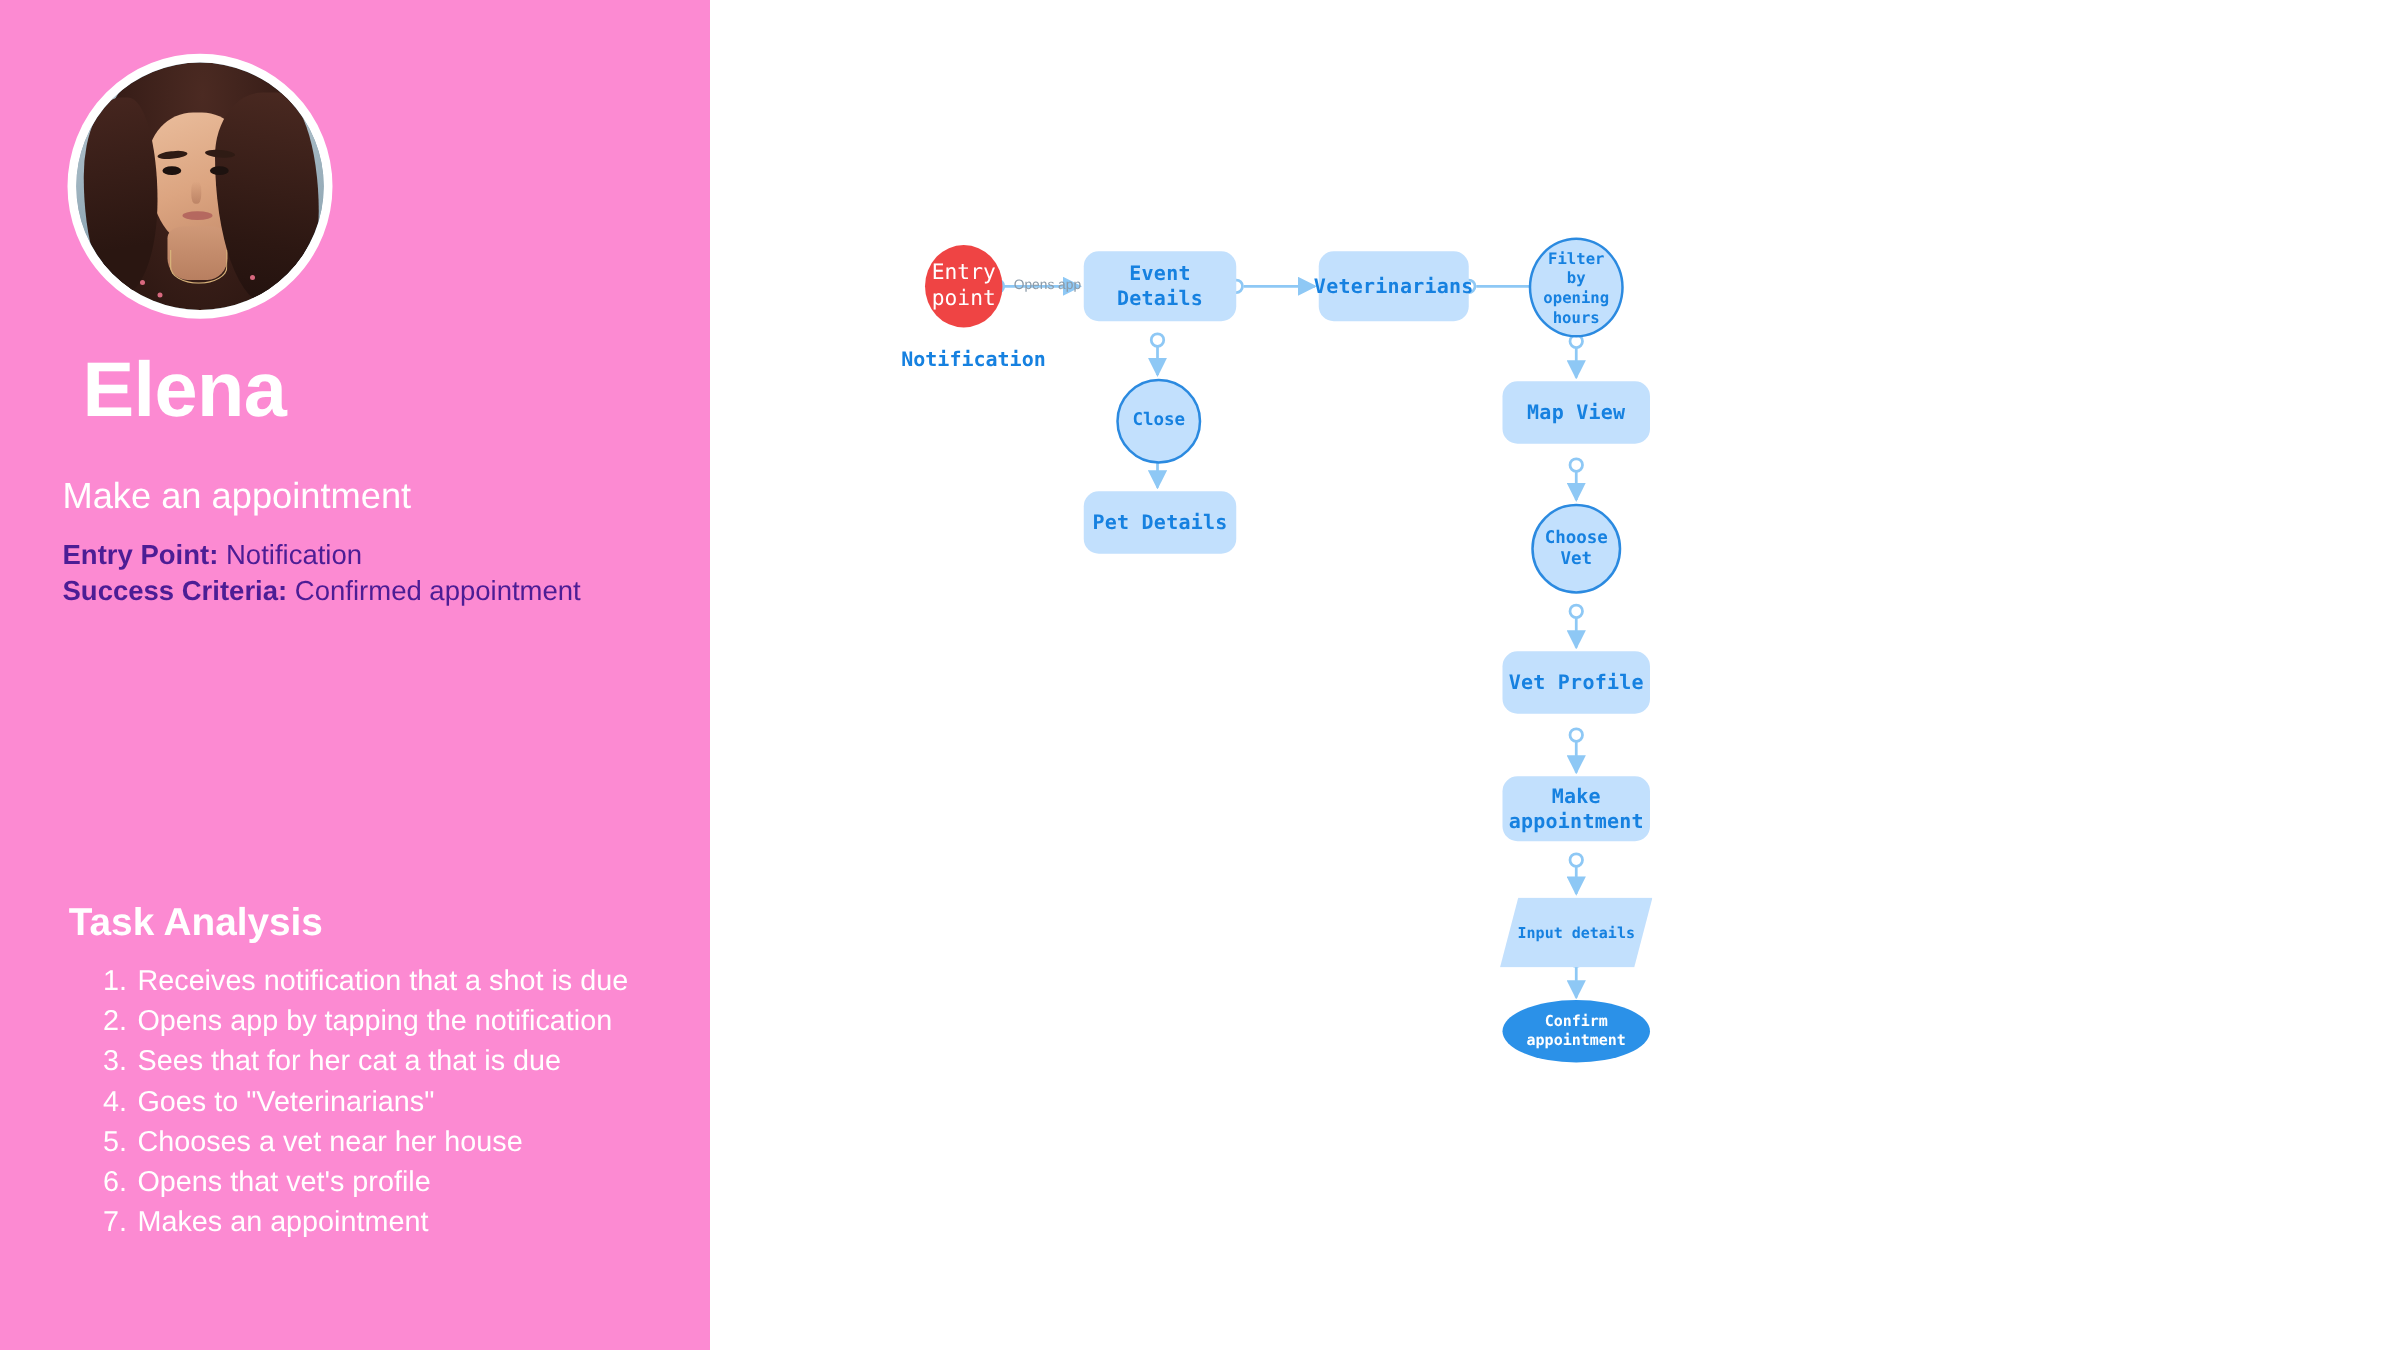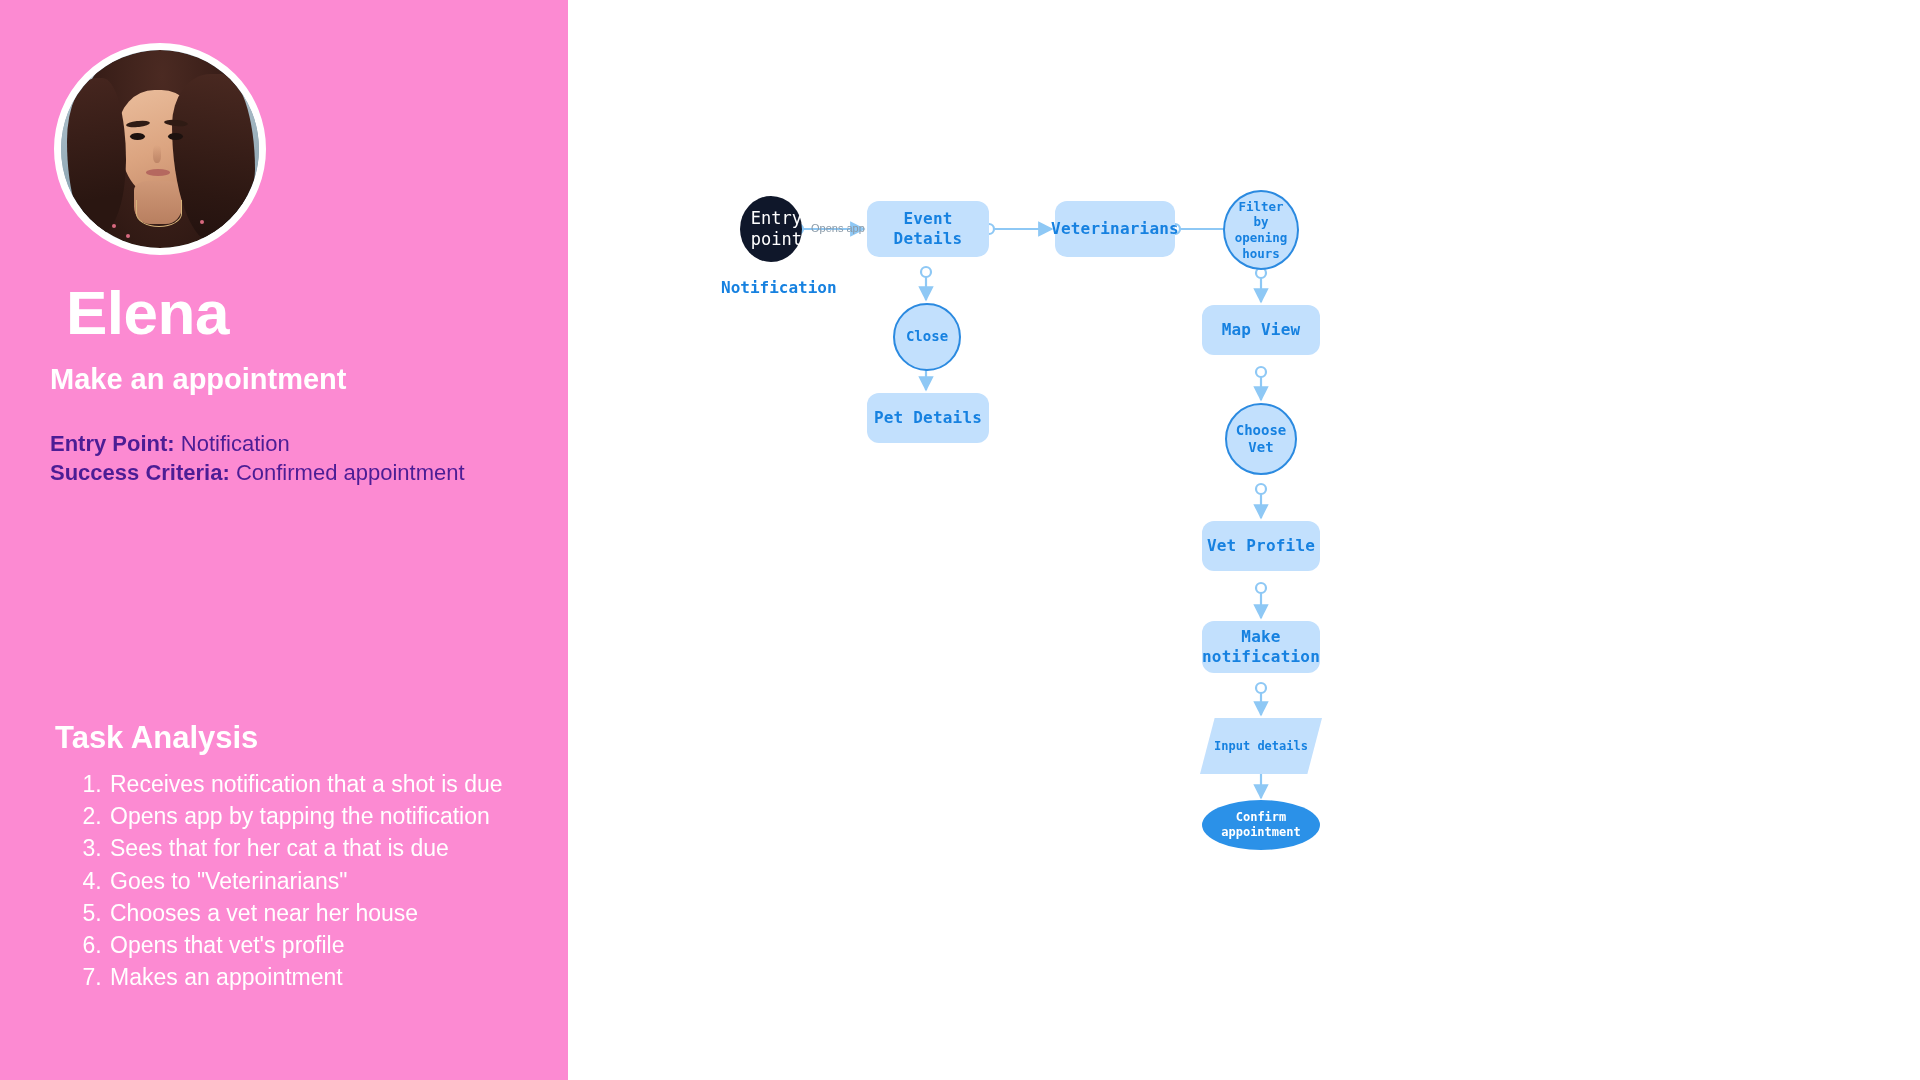--- a/index.html
+++ b/index.html
@@ -151,23 +151,23 @@
     top: 282px;
     font-size: 62px;
     font-weight: 700;
     color: #ffffff;
     letter-spacing: -0.5px;
     line-height: 1;
   }
   #persona-goal {
     position: absolute;
     left: 50px;
-    top: 362px;
+    top: 380px;
     font-size: 29px;
-    font-weight: 700;
+    font-weight: 400;
     color: #ffffff;
     line-height: 1.2;
   }
   #persona-meta {
     position: absolute;
     left: 50px;
     top: 429px;
     font-size: 22px;
     color: #4c1d95;
     line-height: 1.32;
@@ -230,27 +230,26 @@
     letter-spacing: 0.2px;
   }
   .node-circle {
     background: #c2e0fd;
     border: 2px solid #2b8ae0;
     border-radius: 50%;
     font-size: 14px;
   }
   .node-circle-small { font-size: 12.5px; }
   .node-entry {
-    background: #0f172a;
+    background: #ef4444;
     border-radius: 50%;
     color: #ffffff;
     font-family: "DejaVu Sans Mono", "Liberation Mono", monospace;
     font-weight: 400;
     font-size: 17px;
-    text-align: right;
   }
   .node-terminator {
     background: #2b91e8;
     border-radius: 50%;
     color: #ffffff;
     font-size: 12px;
   }
   .node-parallelogram {
     background: #c2e0fd;
     font-size: 12px;
@@ -389,18 +388,18 @@
   <div class="node node-circle" style="left:325px; top:303px; width:68px; height:68px;">Close</div>
 
   <div class="node node-box" style="left:299px; top:393px; width:122px; height:50px;">Pet Details</div>
 
   <div class="node node-box" style="left:634px; top:305px; width:118px; height:50px;">Map View</div>
 
   <div class="node node-circle" style="left:657px; top:403px; width:72px; height:72px; padding:0 10px;">Choose Vet</div>
 
   <div class="node node-box" style="left:634px; top:521px; width:118px; height:50px;">Vet Profile</div>
 
-  <div class="node node-box" style="left:634px; top:621px; width:118px; height:52px; padding:0 8px;">Make notification</div>
+  <div class="node node-box" style="left:634px; top:621px; width:118px; height:52px; padding:0 8px;">Make appointment</div>
 
   <div class="node node-parallelogram" style="left:632px; top:718px; width:122px; height:56px;">Input details</div>
 
   <div class="node node-terminator" style="left:634px; top:800px; width:118px; height:50px; padding:0 6px;">Confirm appointment</div>
 </div>
 
 </body></html>

